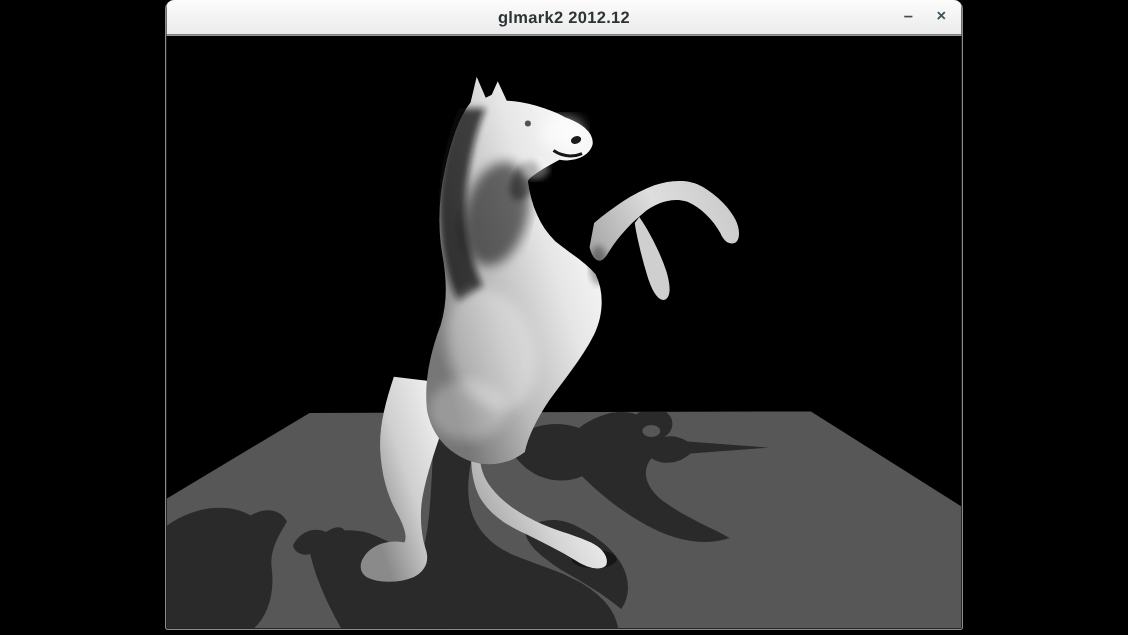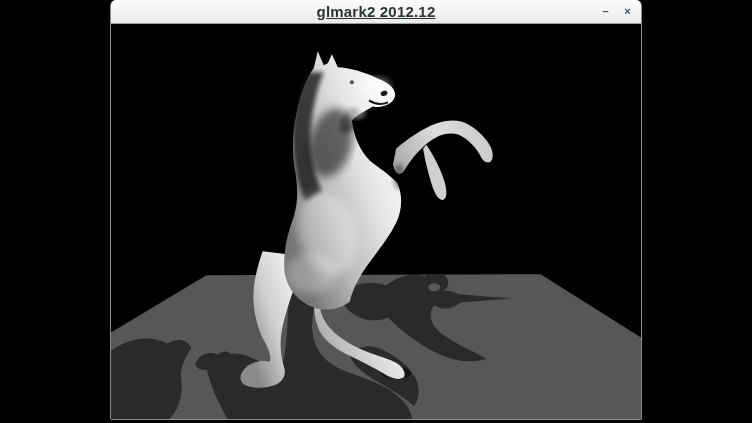--- a/index.html
+++ b/index.html
@@ -15,21 +15,21 @@
     box-sizing:content-box;
   }
   .titlebar{
     height:23px;
     background:linear-gradient(#fcfcfc,#ebebeb);
     border-bottom:1px solid #9a9a9a;
     border-radius:5px 5px 0 0;
     display:flex;align-items:center;justify-content:center;position:relative;
   }
   .titlebar .title{
-    font-size:15px;font-weight:bold;color:#2d3436;letter-spacing:0.2px;text-decoration:underline;
+    font-size:11px;font-weight:bold;color:#2d3436;letter-spacing:0.2px;
   }
   .win-buttons{
     position:absolute;right:6px;top:0;height:100%;display:flex;align-items:center;gap:7px;
   }
   .win-btn{
     width:15px;height:15px;border:none;background:transparent;padding:0;
     display:flex;align-items:center;justify-content:center;
     font-size:11px;font-weight:bold;color:#40535c;cursor:pointer;line-height:1;
   }
   .win-btn.minimize{color:#4a4a4a;}

